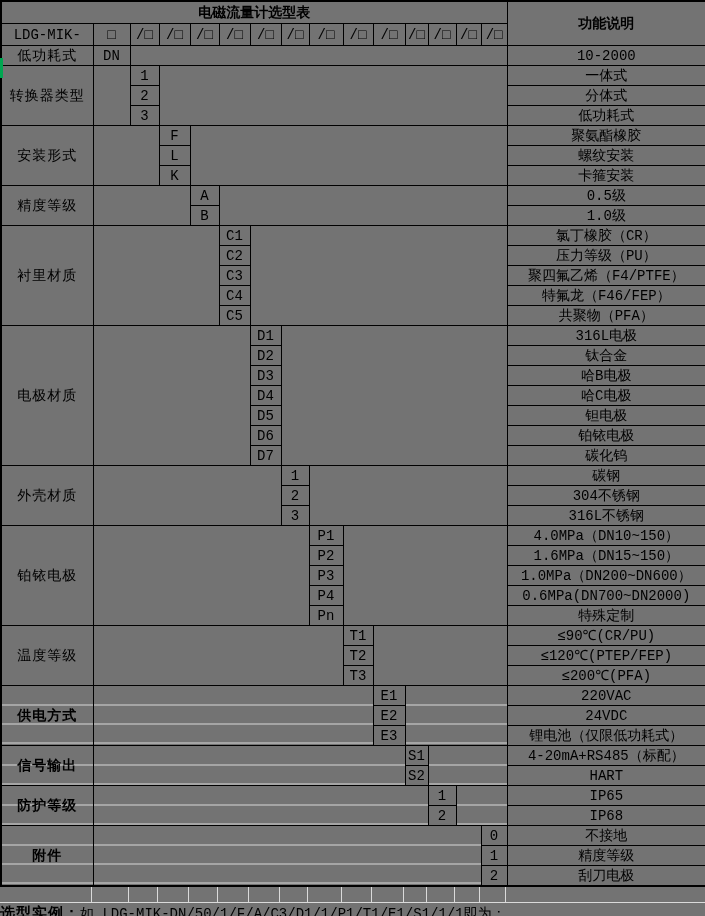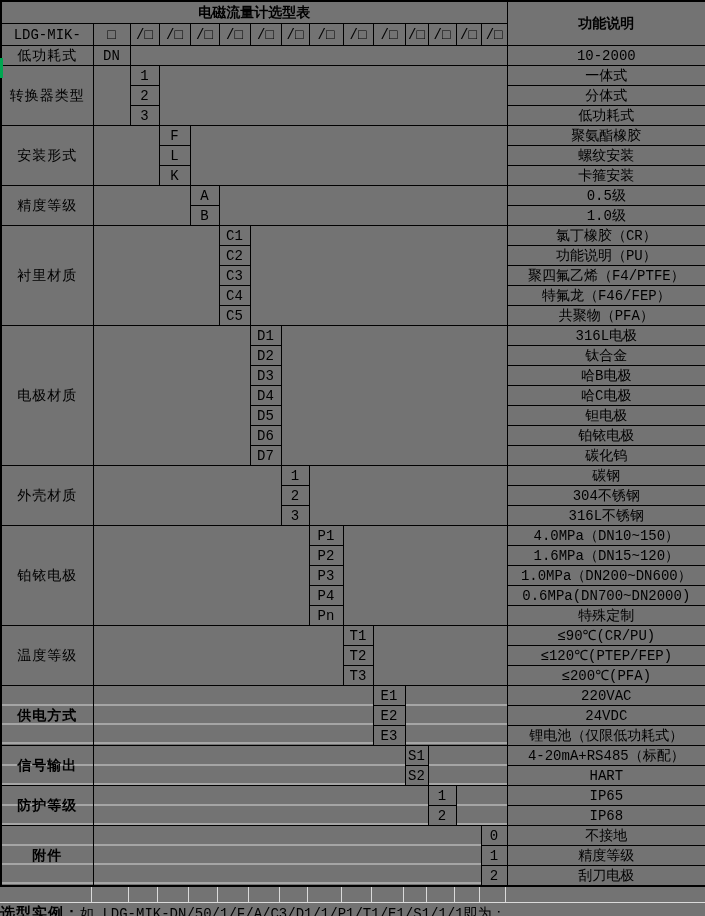--- a/index.html
+++ b/index.html
@@ -127,21 +127,21 @@
         </tr>
         <tr>
           <td class="cat" rowspan="5">衬里材质</td>
           <td class="filler" rowspan="5" colspan="4"></td>
           <td class="code">C1</td>
           <td class="filler" rowspan="5" colspan="9"></td>
           <td class="desc">氯丁橡胶（CR）</td>
         </tr>
         <tr>
           <td class="code">C2</td>
-          <td class="desc">功能说明（PU）</td>
+          <td class="desc">压力等级（PU）</td>
         </tr>
         <tr>
           <td class="code">C3</td>
           <td class="desc">聚四氟乙烯（F4/PTFE）</td>
         </tr>
         <tr>
           <td class="code">C4</td>
           <td class="desc">特氟龙（F46/FEP）</td>
         </tr>
         <tr>
@@ -196,21 +196,21 @@
         </tr>
         <tr>
           <td class="cat" rowspan="5">铂铱电极</td>
           <td class="filler" rowspan="5" colspan="7"></td>
           <td class="code">P1</td>
           <td class="filler" rowspan="5" colspan="6"></td>
           <td class="desc left">4.0MPa（DN10~150）</td>
         </tr>
         <tr>
           <td class="code">P2</td>
-          <td class="desc left">1.6MPa（DN15~120）</td>
+          <td class="desc left">1.6MPa（DN15~150）</td>
         </tr>
         <tr>
           <td class="code">P3</td>
           <td class="desc left">1.0MPa（DN200~DN600）</td>
         </tr>
         <tr>
           <td class="code">P4</td>
           <td class="desc left">0.6MPa(DN700~DN2000)</td>
         </tr>
         <tr>

